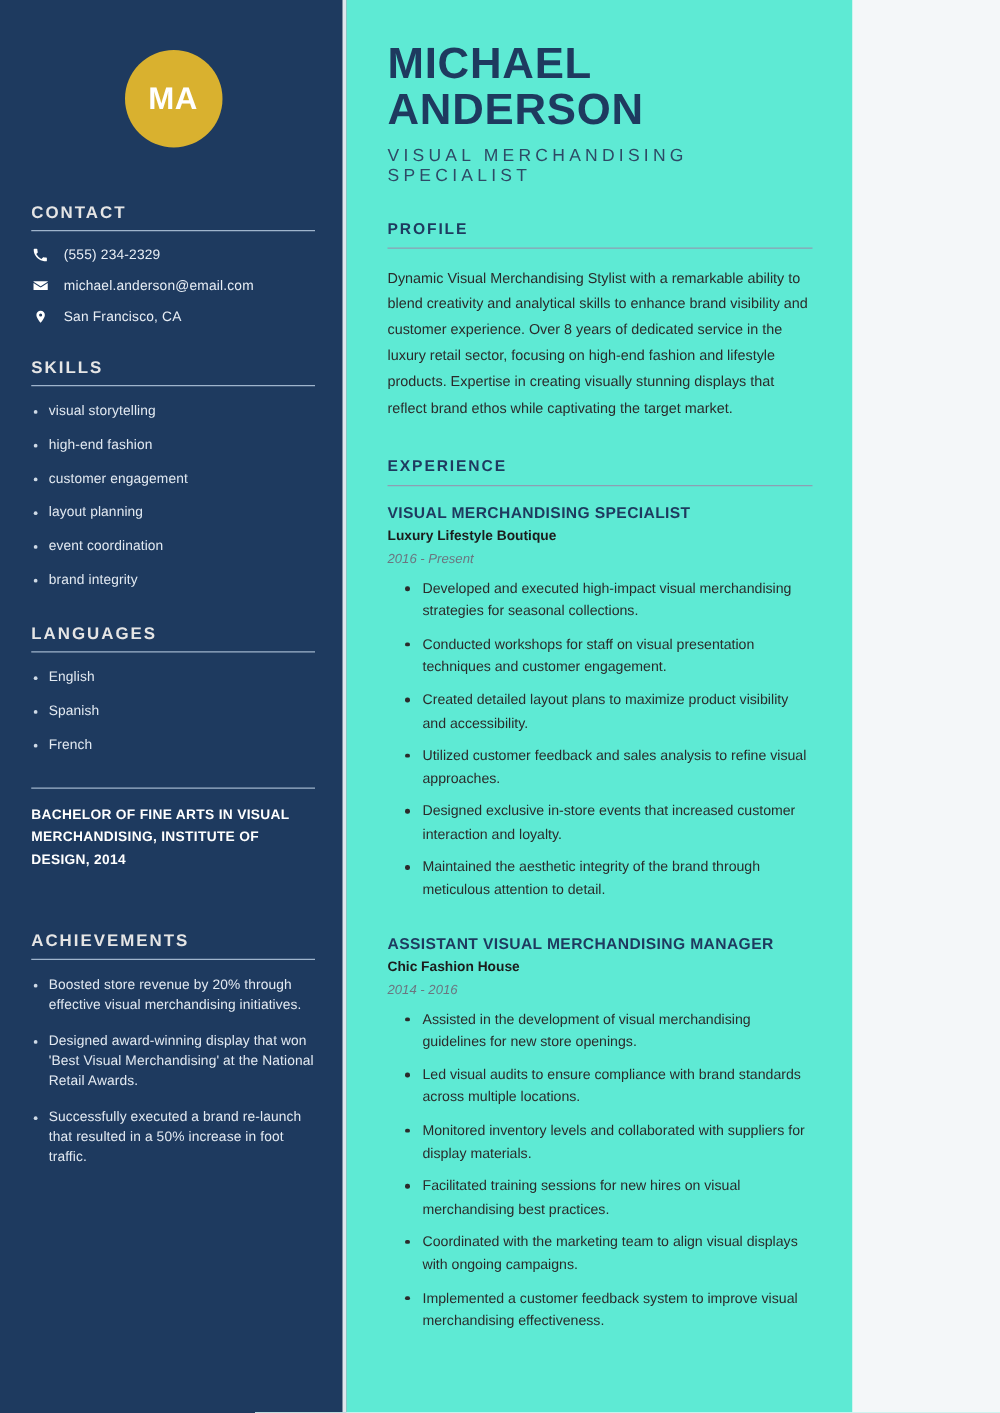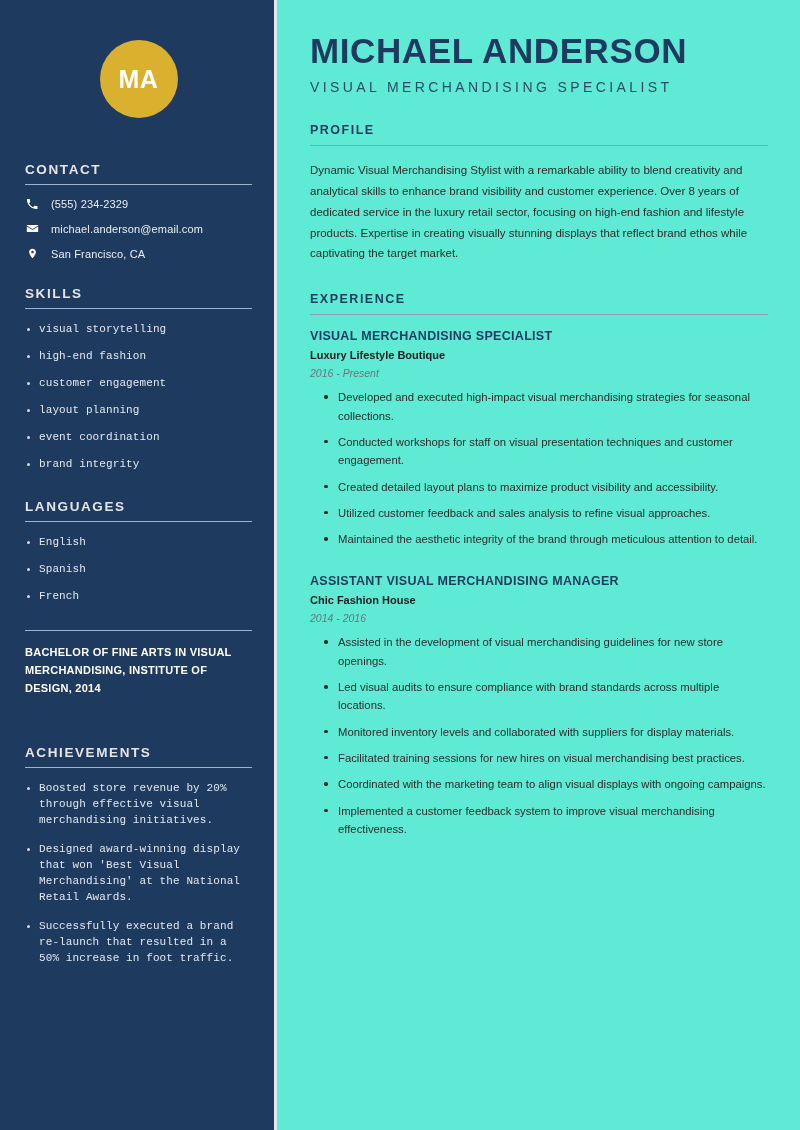--- a/index.html
+++ b/index.html
@@ -4,21 +4,21 @@
 <style>
   * { box-sizing: border-box; margin: 0; padding: 0; }
   html, body {
     width: 800px;
     height: 1130px;
     background: #f4f7f9;
     font-family: "Liberation Sans", sans-serif;
   }
   .page {
     position: relative;
-    width: 800px;
+    width: 682px;
     height: 1130px;
     background: #f4f7f9;
     display: flex;
     overflow: hidden;
   }
 
   
   .sidebar {
     width: 277px;
     min-width: 277px;
@@ -89,21 +89,20 @@
 
   ul.side-list { list-style: none; }
   ul.side-list li {
     position: relative;
     font-size: 11px;
     color: #e2e9f1;
     padding-left: 14px;
     margin-bottom: 10px;
     line-height: 1.45;
     letter-spacing: 0.1px;
-    font-family: Liberation Mono, monospace;
   }
   ul.side-list li::before {
     content: "";
     position: absolute;
     left: 2px;
     top: 6px;
     width: 3px;
     height: 3px;
     border-radius: 50%;
     background: #cfdae6;
@@ -302,20 +301,21 @@
 
       <div class="job">
         <div class="job-title">VISUAL MERCHANDISING SPECIALIST</div>
         <div class="job-company">Luxury Lifestyle Boutique</div>
         <div class="job-dates">2016 - Present</div>
         <ul class="job-list">
           <li>Developed and executed high-impact visual merchandising strategies for seasonal collections.</li>
           <li>Conducted workshops for staff on visual presentation techniques and customer engagement.</li>
           <li>Created detailed layout plans to maximize product visibility and accessibility.</li>
           <li>Utilized customer feedback and sales analysis to refine visual approaches.</li>
+          <li>Designed exclusive in-store events that increased customer interaction and loyalty.</li>
           <li>Maintained the aesthetic integrity of the brand through meticulous attention to detail.</li>
         </ul>
       </div>
 
       <div class="job-spacer"></div>
 
       <div class="job">
         <div class="job-title">ASSISTANT VISUAL MERCHANDISING MANAGER</div>
         <div class="job-company">Chic Fashion House</div>
         <div class="job-dates">2014 - 2016</div>

